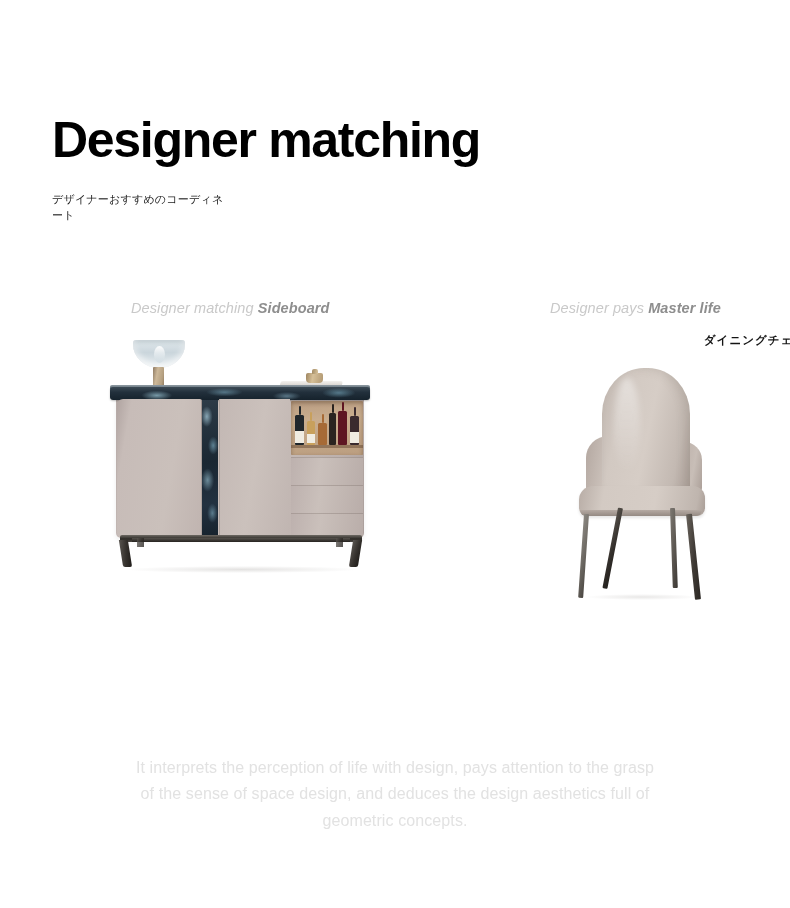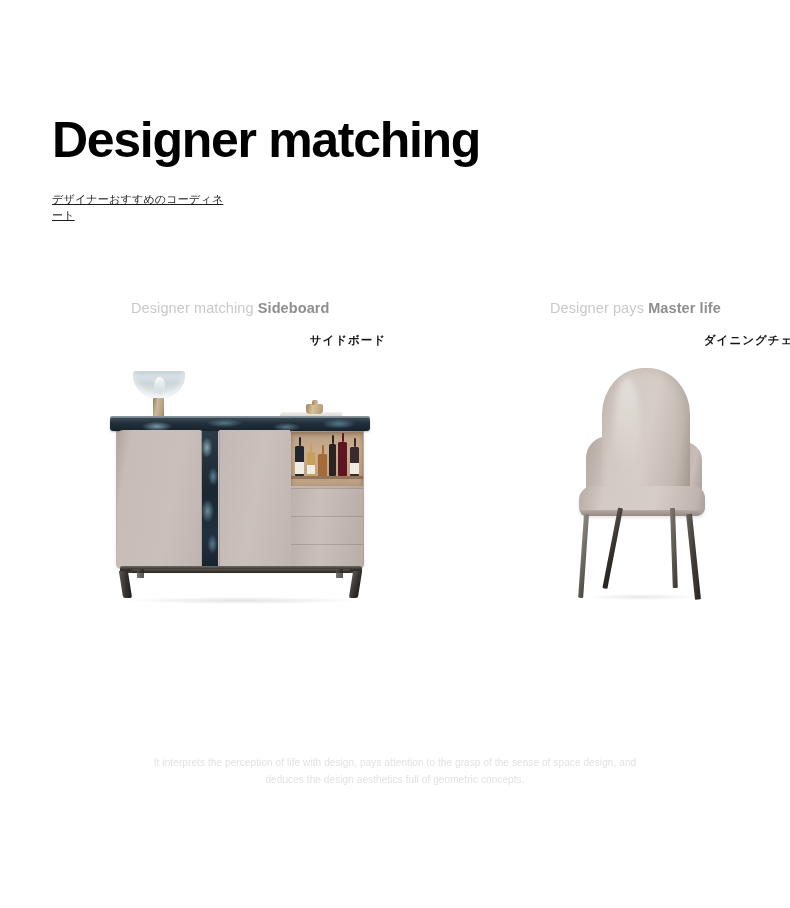--- a/index.html
+++ b/index.html
@@ -35,21 +35,20 @@
   }
   .page-subtitle {
     margin: 24px 0 16px 0;
     width: 172px;
     font-size: 11px;
     line-height: 1.45;
     font-weight: 400;
     color: #1c1c1c;
     letter-spacing: 0.2px;
     word-break: break-all;
-    text-decoration: underline;
   }
 
   
   .columns {
     position: absolute;
     left: 0;
     top: 300px;
     width: 790px;
     height: 360px;
   }
@@ -61,20 +60,21 @@
   .col-right { left: 536px; width: 262px; }
 
   .col-heading {
     font-size: 14.5px;
     line-height: 1.2;
     letter-spacing: 0.1px;
     color: #c9c9c9;
     white-space: nowrap;
     margin: 0;
     font-weight: 400;
+    font-style: italic;
   }
   .col-left .col-heading  { text-align: left; padding-left: 23px; }
   .col-right .col-heading { text-align: left; padding-left: 14px; }
   .col-heading .strong {
     font-weight: 700;
     color: #8e8e8e;
   }
 
   .col-jplabel {
     margin: 16px 0 0 0;
@@ -430,40 +430,39 @@
     background: radial-gradient(ellipse at center, rgba(130,125,120,0.18), rgba(255,255,255,0) 72%);
   }
 
   
   .footer-note {
     position: absolute;
     left: 135px;
     top: 755px;
     width: 520px;
     text-align: center;
-    font-size: 10px;
+    font-size: 16px;
     line-height: 1.65;
     color: #e2e2e2;
     letter-spacing: 0.1px;
     margin: 0;
   }
 </style>
 </head>
 <body>
 
 <div class="page-header">
   <h1 class="page-title">Designer matching</h1>
   <p class="page-subtitle">デザイナーおすすめのコーディネート</p>
 </div>
 
 <div class="columns">
 
   <div class="col col-left">
     <p class="col-heading"><span>Designer matching </span><span class="strong">Sideboard</span></p>
-    <p class="col-jplabel">サイドボード</p>
 
     <div class="product-stage">
       <div class="sideboard">
 
         <div class="sb-compote-bowl"></div>
         <div class="sb-compote-stem"></div>
         <div class="sb-tray"></div>
         <div class="sb-jar"></div>
 
         <div class="sb-body"></div>

